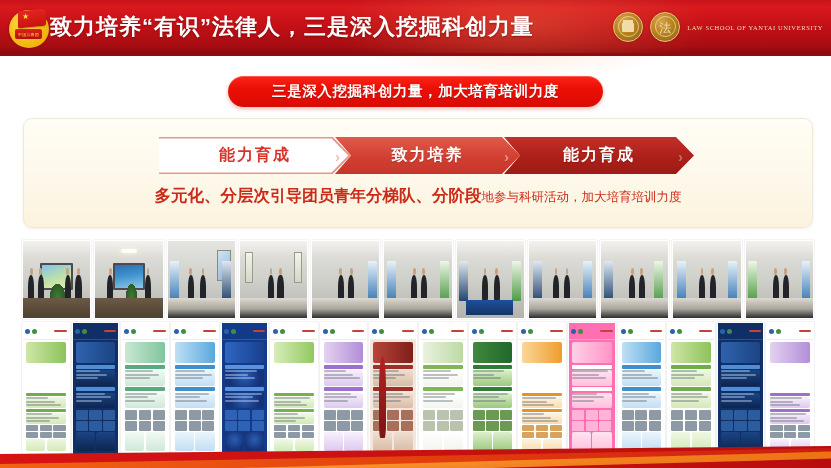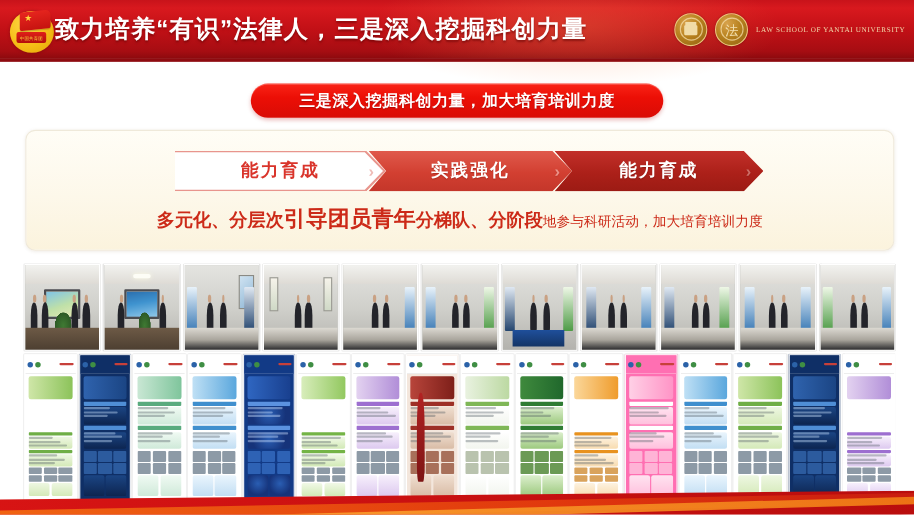--- a/index.html
+++ b/index.html
@@ -169,21 +169,21 @@
   .chev-2 .chev-tip{ color:#ffd6cf; }
   .chev-3 .chev-tip{ color:#e8b0a8; }
 
   
   #card-sentence{
     position:absolute; left:0; right:0; top:66px;
     text-align:center; color:#cc2a18; white-space:nowrap;
     font-family:"Liberation Serif", serif; font-weight:bold;
   }
   #card-sentence .big{ font-size:16.5px; }
-  #card-sentence .mid{ font-size:20px;text-align:center; }
+  #card-sentence .mid{ font-size:16px;text-align:center; }
   #card-sentence .sm{ font-size:12.5px; font-weight:normal; }
 
   
   #photo-row{
     position:absolute; left:22px; top:240px; width:792px; height:79px;
     display:flex; gap:3px;
   }
   .photo{
     flex:1 1 0; height:79px; position:relative; overflow:hidden;
     border:1.5px solid #ffffff; box-shadow:0 0 1px rgba(0,0,0,.25);
@@ -345,21 +345,21 @@
 </div>
 
 <div id="content-card">
 
   <div id="chevron-strip">
     <div class="chev chev-1">
       <span>能力育成</span>
       <span class="chev-tip">›</span>
     </div>
     <div class="chev chev-2">
-      <span>实践强化</span>
+      <span>致力培养</span>
       <span class="chev-tip">›</span>
     </div>
     <div class="chev chev-3">
       <span>能力育成</span>
       <span class="chev-tip">›</span>
     </div>
   </div>
 
   <div id="card-sentence">
     <span class="big">多元化、分层次</span><span class="mid">引导团员青年</span><span class="big">分梯队、分阶段</span><span class="sm">地参与科研活动，加大培育培训力度</span>

